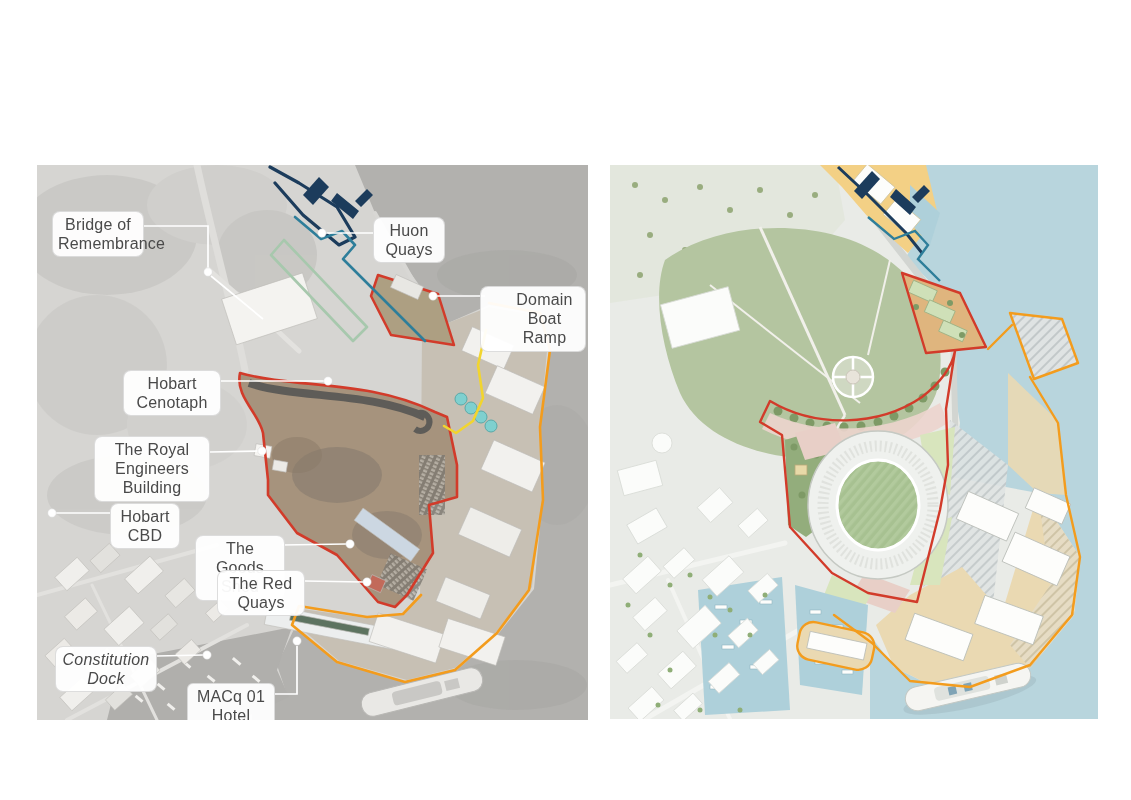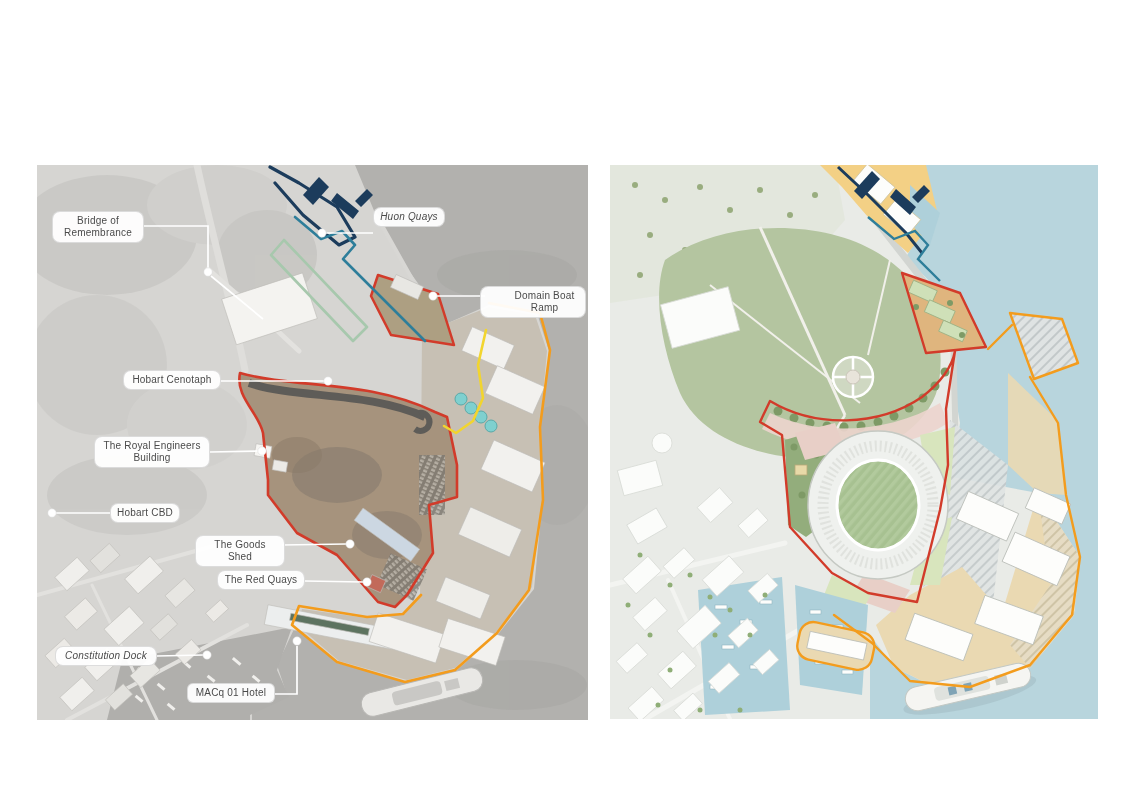--- a/index.html
+++ b/index.html
@@ -4,21 +4,21 @@
 <style>
   html,body{margin:0;padding:0;background:#ffffff;}
   .canvas{position:relative;width:1131px;height:800px;background:#ffffff;overflow:hidden;
           font-family:"Liberation Sans",sans-serif;}
   .panel{position:absolute;overflow:hidden;}
   #panel-left{left:37px;top:165px;width:551px;height:555px;}
   #panel-right{left:610px;top:165px;width:488px;height:554px;}
   .panel svg{position:absolute;left:0;top:0;display:block;}
   .map-label{position:absolute;box-sizing:border-box;background:rgba(255,255,255,0.95);
              border:1px solid rgba(120,120,120,0.25);border-radius:8px;
-             padding:3px 5px;font-size:10px;line-height:1.2;letter-spacing:.2px;
+             padding:3px 5px;font-size:16px;line-height:1.2;letter-spacing:.2px;
              color:#4a4a4a;text-align:center;z-index:5;}
 </style>
 </head>
 <body>
 
 <div class="canvas">
 
   <div class="panel" id="panel-left">
     <svg width="551" height="555" viewBox="0 0 551 555">
       <defs>
@@ -162,21 +162,21 @@
         <circle cx="225" cy="286" r="4.2"></circle>
           <circle cx="15" cy="348" r="4.2"></circle>
         <circle cx="313" cy="379" r="4.2"></circle>
           <circle cx="330" cy="417" r="4.2"></circle>
         <circle cx="170" cy="490" r="4.2"></circle>
           <circle cx="260" cy="476" r="4.2"></circle>
       </g>
     </svg>
 
     <div class="map-label" style="left:15px;top:46px;width:92px;">Bridge of Remembrance</div>
-    <div class="map-label" style="left:336px;top:42px;width:72px;font-style:italic;">Huon Quays</div>
+    <div class="map-label" style="left:336px;top:52px;width:72px;">Huon Quays</div>
     <div class="map-label" style="left:443px;top:121px;width:106px;padding-left:28px;">Domain Boat Ramp</div>
     <div class="map-label" style="left:86px;top:205px;width:98px;">Hobart Cenotaph</div>
     <div class="map-label" style="left:57px;top:271px;width:116px;text-align:center;">The Royal Engineers Building</div>
     <div class="map-label" style="left:73px;top:338px;width:70px;">Hobart CBD</div>
     <div class="map-label" style="left:158px;top:370px;width:90px;text-align:center;">The Goods Shed</div>
     <div class="map-label" style="left:180px;top:405px;width:88px;">The Red Quays</div>
     <div class="map-label" style="left:18px;top:481px;width:102px;font-style:italic;">Constitution Dock</div>
     <div class="map-label" style="left:150px;top:518px;width:88px;border-radius:6px;">MACq 01 Hotel</div>
   </div>
 

